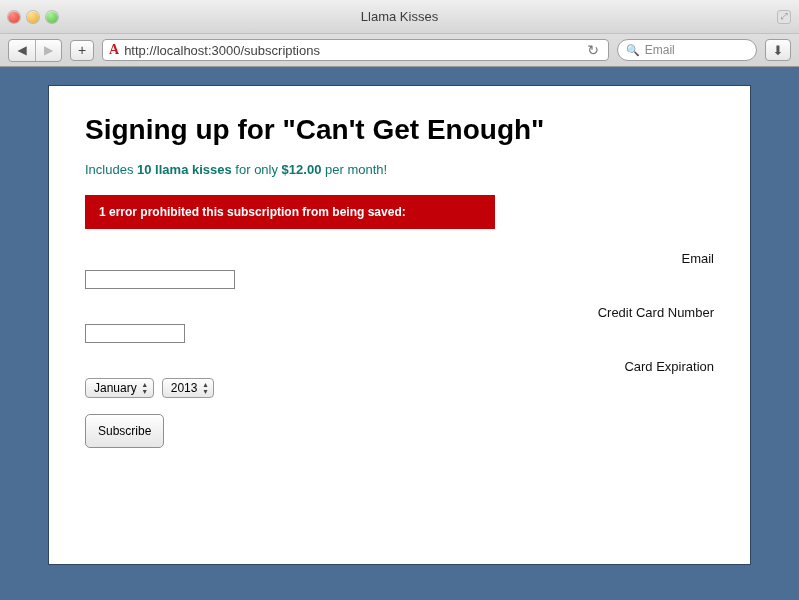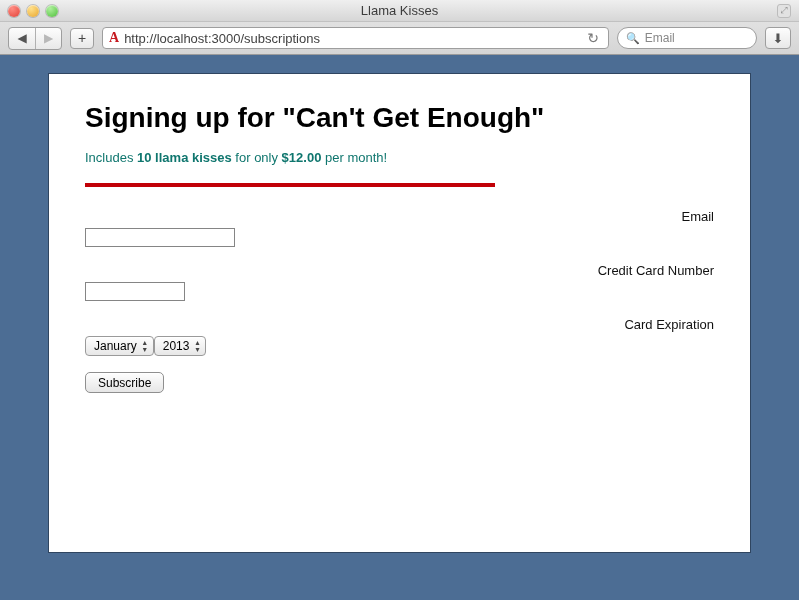--- a/index.html
+++ b/index.html
@@ -10,21 +10,21 @@
       width: 799px;
       height: 600px;
       overflow: hidden;
     }
     
     .chrome {
       background: linear-gradient(#e9e9e9, #d5d5d5);
       border-bottom: 1px solid #9b9b9b;
     }
     .titlebar {
-      height: 22px;
+      height: 34px;
       display: flex;
       align-items: center;
       padding: 0 8px;
       position: relative;
       background: linear-gradient(#efefef, #d6d6d6);
       border-bottom: 1px solid #c1c1c1;
     }
     .traffic {
       display: flex;
       gap: 7px;
@@ -175,42 +175,42 @@
     .field input[type=text] {
       border: 1px solid #858585;
       background: #fff;
       height: 19px;
       padding: 1px 3px;
       font-size: 12px;
     }
     .w-email { width: 150px; }
     .w-cc { width: 100px; }
     .w-cvv { width: 100px; }
-    .selects { display: flex; }
+    .selects { display: flex; gap: 8px; }
     .mac-select {
       display: inline-flex; align-items: center;
       height: 20px;
       border: 1px solid #9a9a9a;
       border-radius: 4px;
       background: linear-gradient(#fefefe,#e7e7e7);
       padding: 0 6px 0 8px;
       font-size: 12px;
       gap: 6px;
       box-shadow: inset 0 1px 0 rgba(255,255,255,.8);
     }
     .mac-select .arrows {
       display: inline-block;
       font-size: 8px;
       line-height: 7px;
       color: #444;
       text-align: center;
     }
     .mac-button {
       display: inline-flex; align-items: center;
-      height: 21px;
+      height: 34px;
       border: 1px solid #8f8f8f;
       border-radius: 5px;
       background: linear-gradient(#fefefe,#e6e6e6);
       padding: 0 12px;
       font-size: 12px;
       box-shadow: inset 0 1px 0 rgba(255,255,255,.8);
     }
   </style>
 </head>
 <body>
@@ -245,20 +245,21 @@
 </div>
 
 <div class="viewport">
   <div class="page">
     <h1>Signing up for "Can't Get Enough"</h1>
     <p class="desc">
       <span>Includes </span><b>10 llama kisses</b><span> for only </span><b>$12.00</b><span> per month!</span>
     </p>
 
     <div class="error-box">
+      <div class="error-head">1 error prohibited this subscription from being saved:</div>
     </div>
 
     <div class="field">
       <label>Email</label>
       <input type="text" class="w-email" value="" style="">
     </div>
 
     <div class="field">
       <label>Credit Card Number</label>
       <input type="text" class="w-cc" value="" style="">

